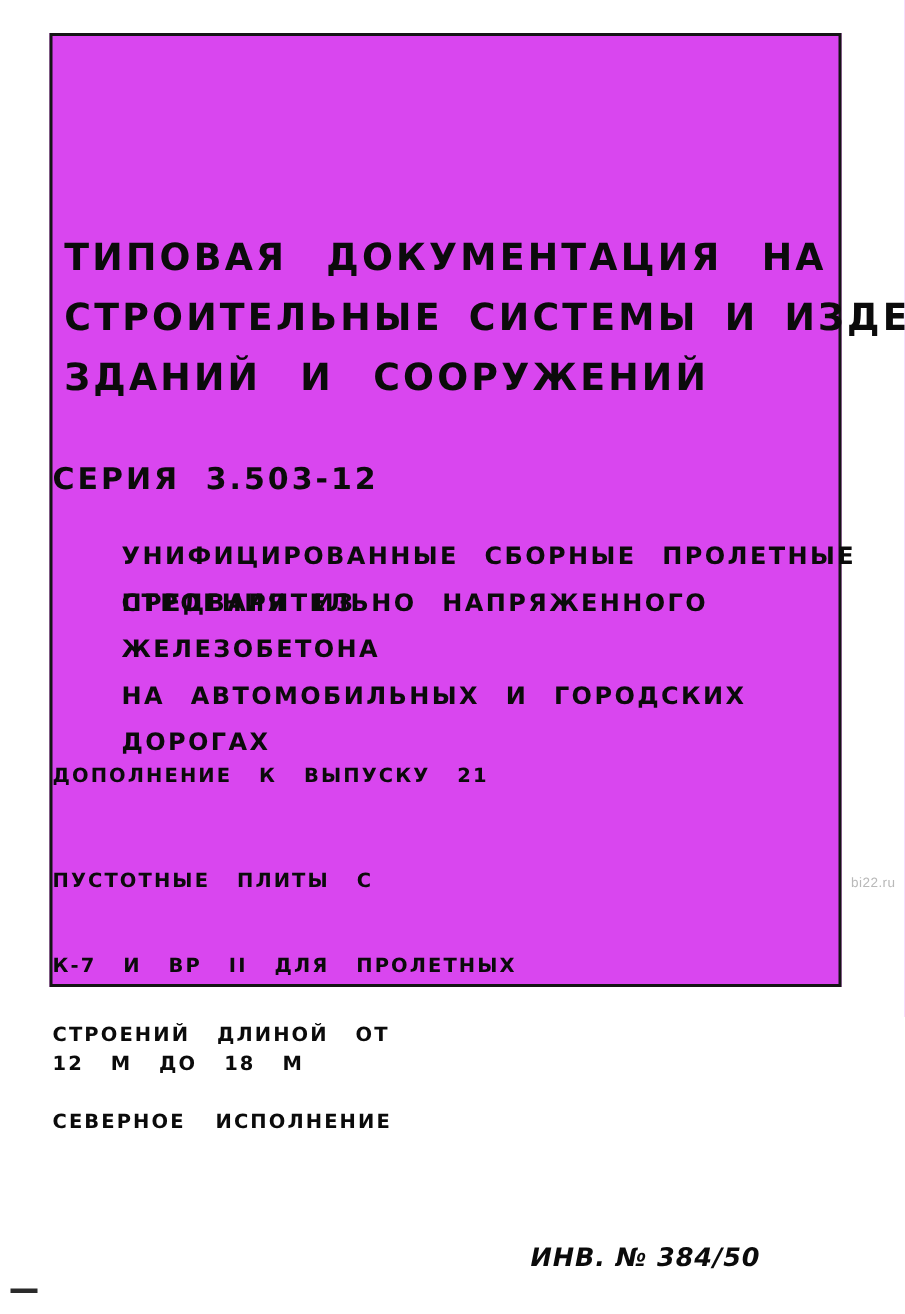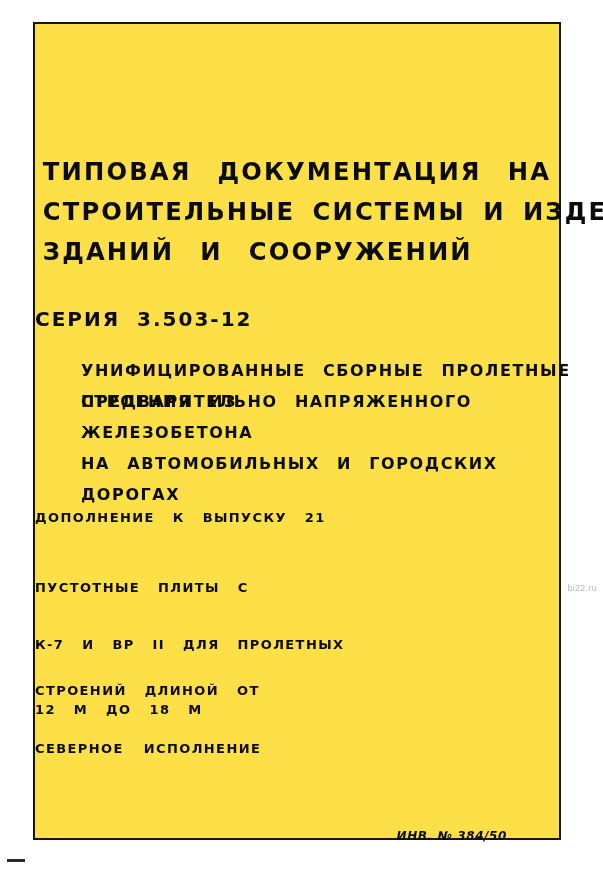--- a/index.html
+++ b/index.html
@@ -22,23 +22,23 @@
     height: 876px;
     background: #ffffff;
   }
 
   
   #doc-frame {
     position: absolute;
     left: 33px;
     top: 22px;
     width: 528px;
-    height: 818px;
+    height: 636px;
     border: 2px solid #151515;
-    background: #fde047;
+    background: #d946ef;
     box-sizing: border-box;
     text-decoration: underline;
   }
 
   
   #scan-mark {
     position: absolute;
     left: 7px;
     bottom: 14px;
     width: 18px;
@@ -119,21 +119,21 @@
   .b2 { top: 580px; }
   .b3 { top: 606px; }
   .b4 { top: 652px; }
   .b5 { top: 671px; font-size: 13px; }
   .b6 { top: 710px; word-spacing: 14px; }
 
   .inv {
     position: absolute;
     top: 805px;
     right: 52px;
-    font-size: 12px;
+    font-size: 17px;
     letter-spacing: 0.6px;
     font-style: italic;
   }
 
   .watermark {
     position: absolute;
     top: 583px;
     right: 6px;
     font-family: "Liberation Sans", sans-serif;
     font-size: 9px;

